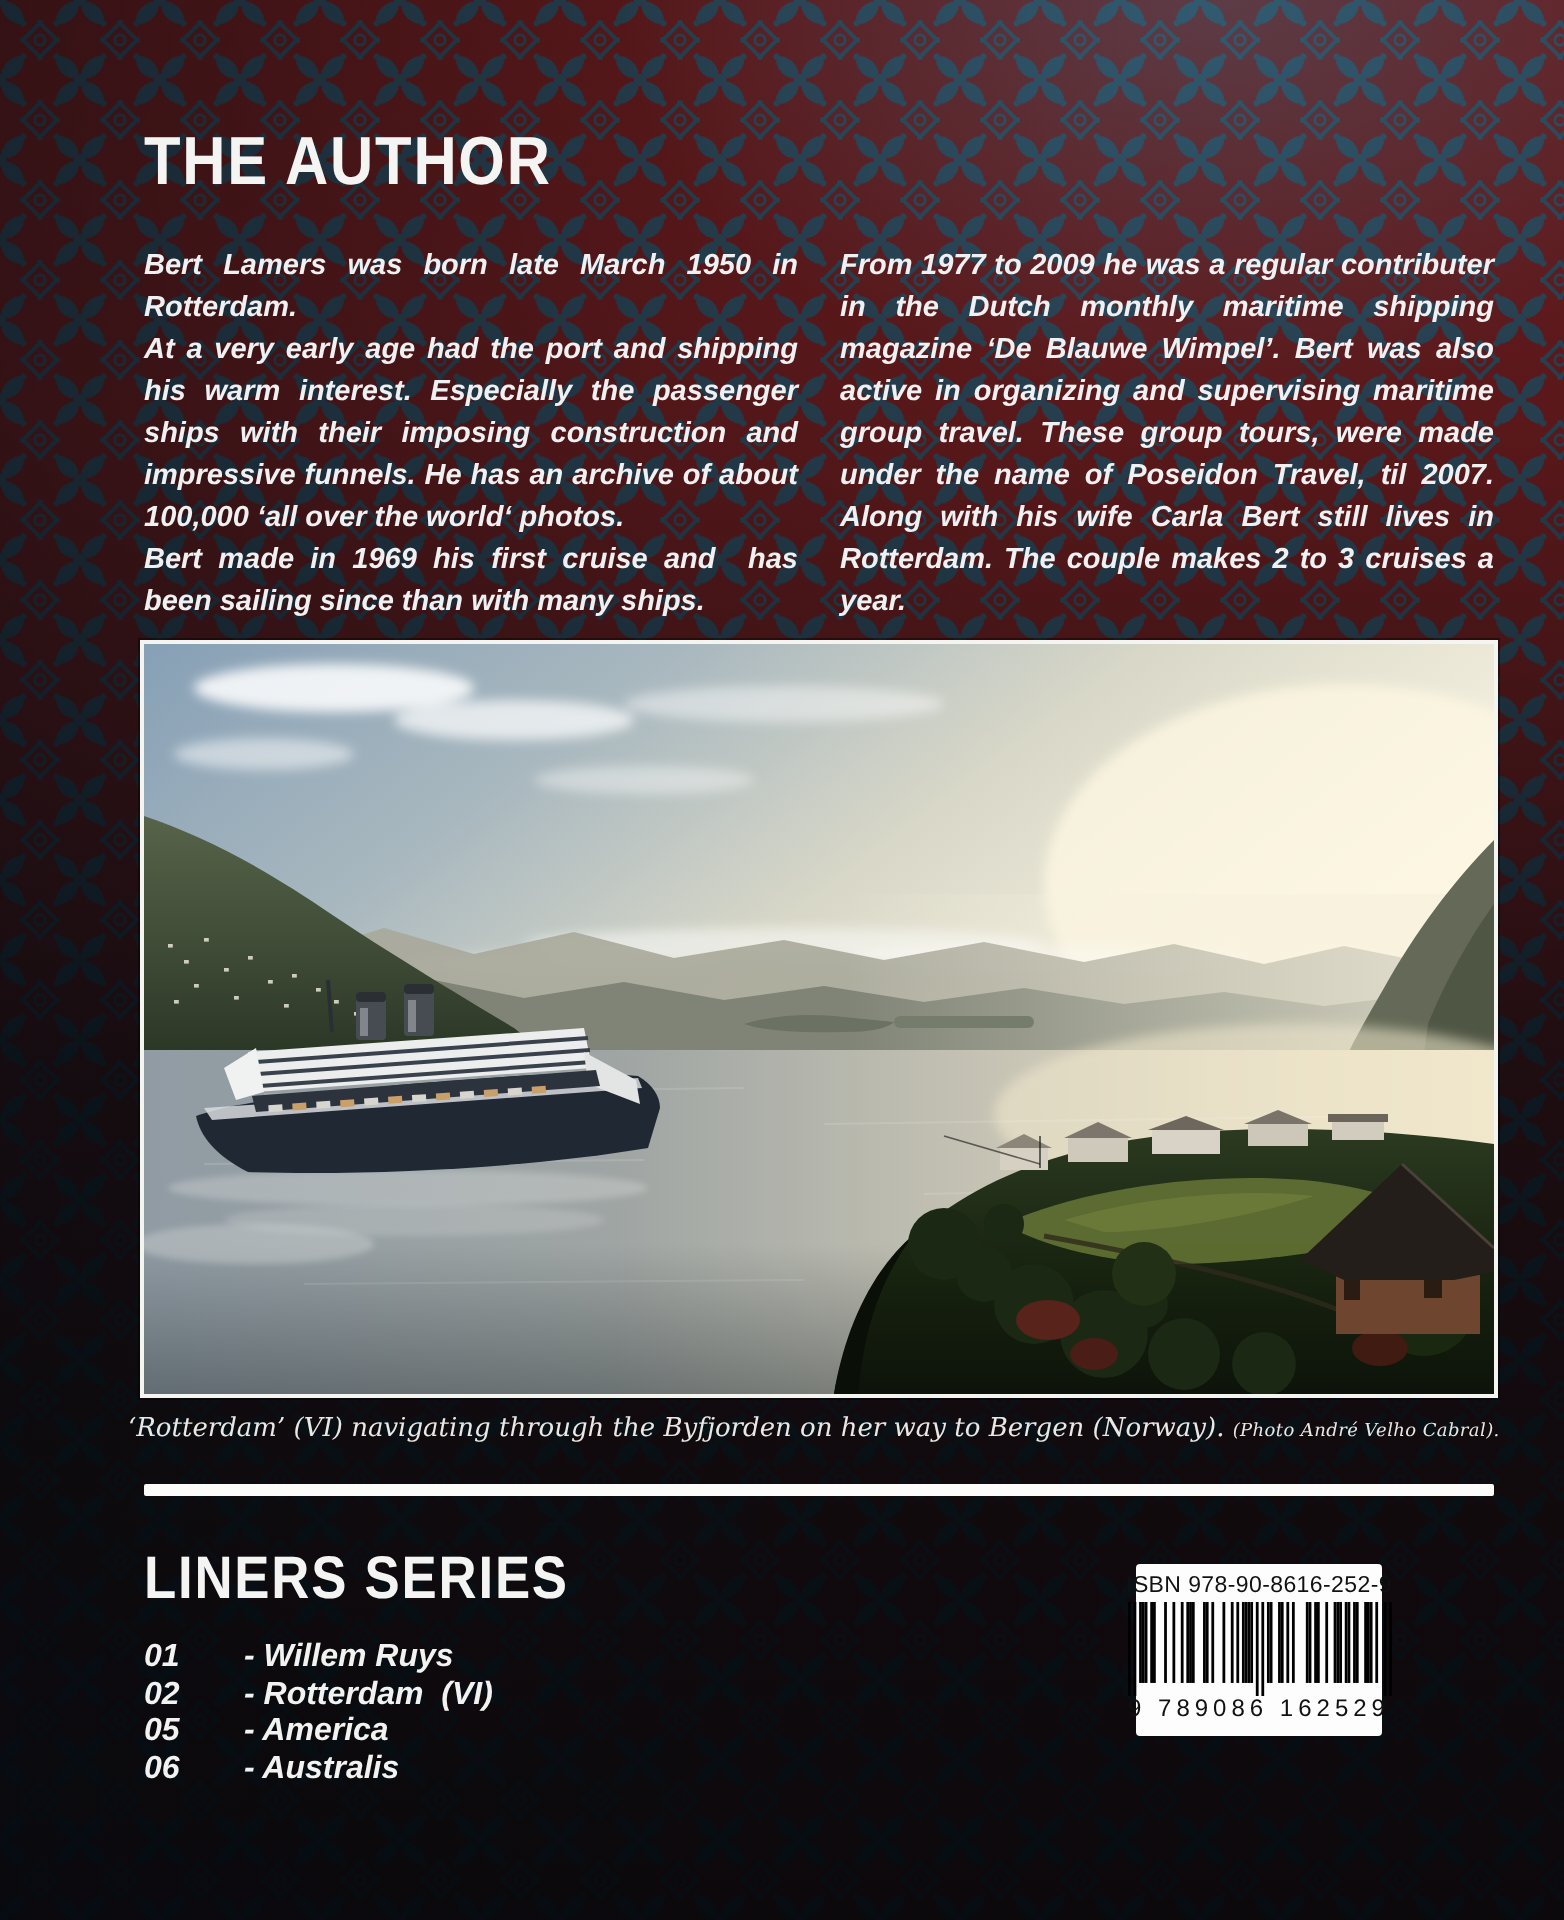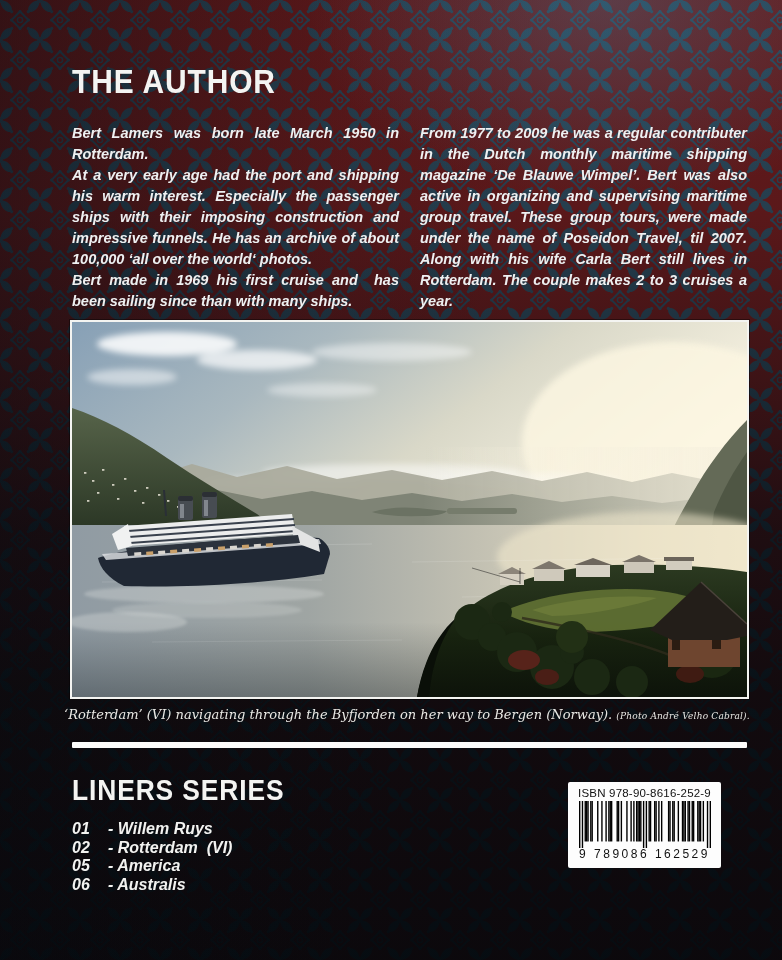--- a/index.html
+++ b/index.html
@@ -50,24 +50,24 @@
 
   .divider{
     position:absolute; left:72px; top:742px; width:675px; height:6px;
     background:#fcfcfb; border-radius:1px;
   }
 
   .liners-list{position:absolute; left:72px; top:820px; width:300px;
     color:#f2f2f0; font-style:italic; font-weight:700; font-size:16px;}
   .liner-row{display:flex; line-height:18.6px;}
   .liner-num{width:26px;}
-  .liner-name{margin-left:10px;}
+  .liner-name{margin-left:24px;}
 
   .barcode-box{
-    position:absolute; left:568px; top:782px; width:153px; height:86px;
+    position:absolute; left:568px; top:782px; width:123px; height:86px;
     background:#fdfdfd; border-radius:2px; box-sizing:border-box;
     padding:4px 7px 3px; display:flex; flex-direction:column; align-items:center;
     color:#111;
   }
   .isbn-label{font-size:11.5px; letter-spacing:.2px; line-height:14px; white-space:nowrap;}
   .bars{width:132px; height:47px; margin-top:1px;}
   .bar-digits{font-size:12px; letter-spacing:2.5px; line-height:14px; margin-top:-1px; white-space:nowrap;}
 </style>
 </head>
 <body>

